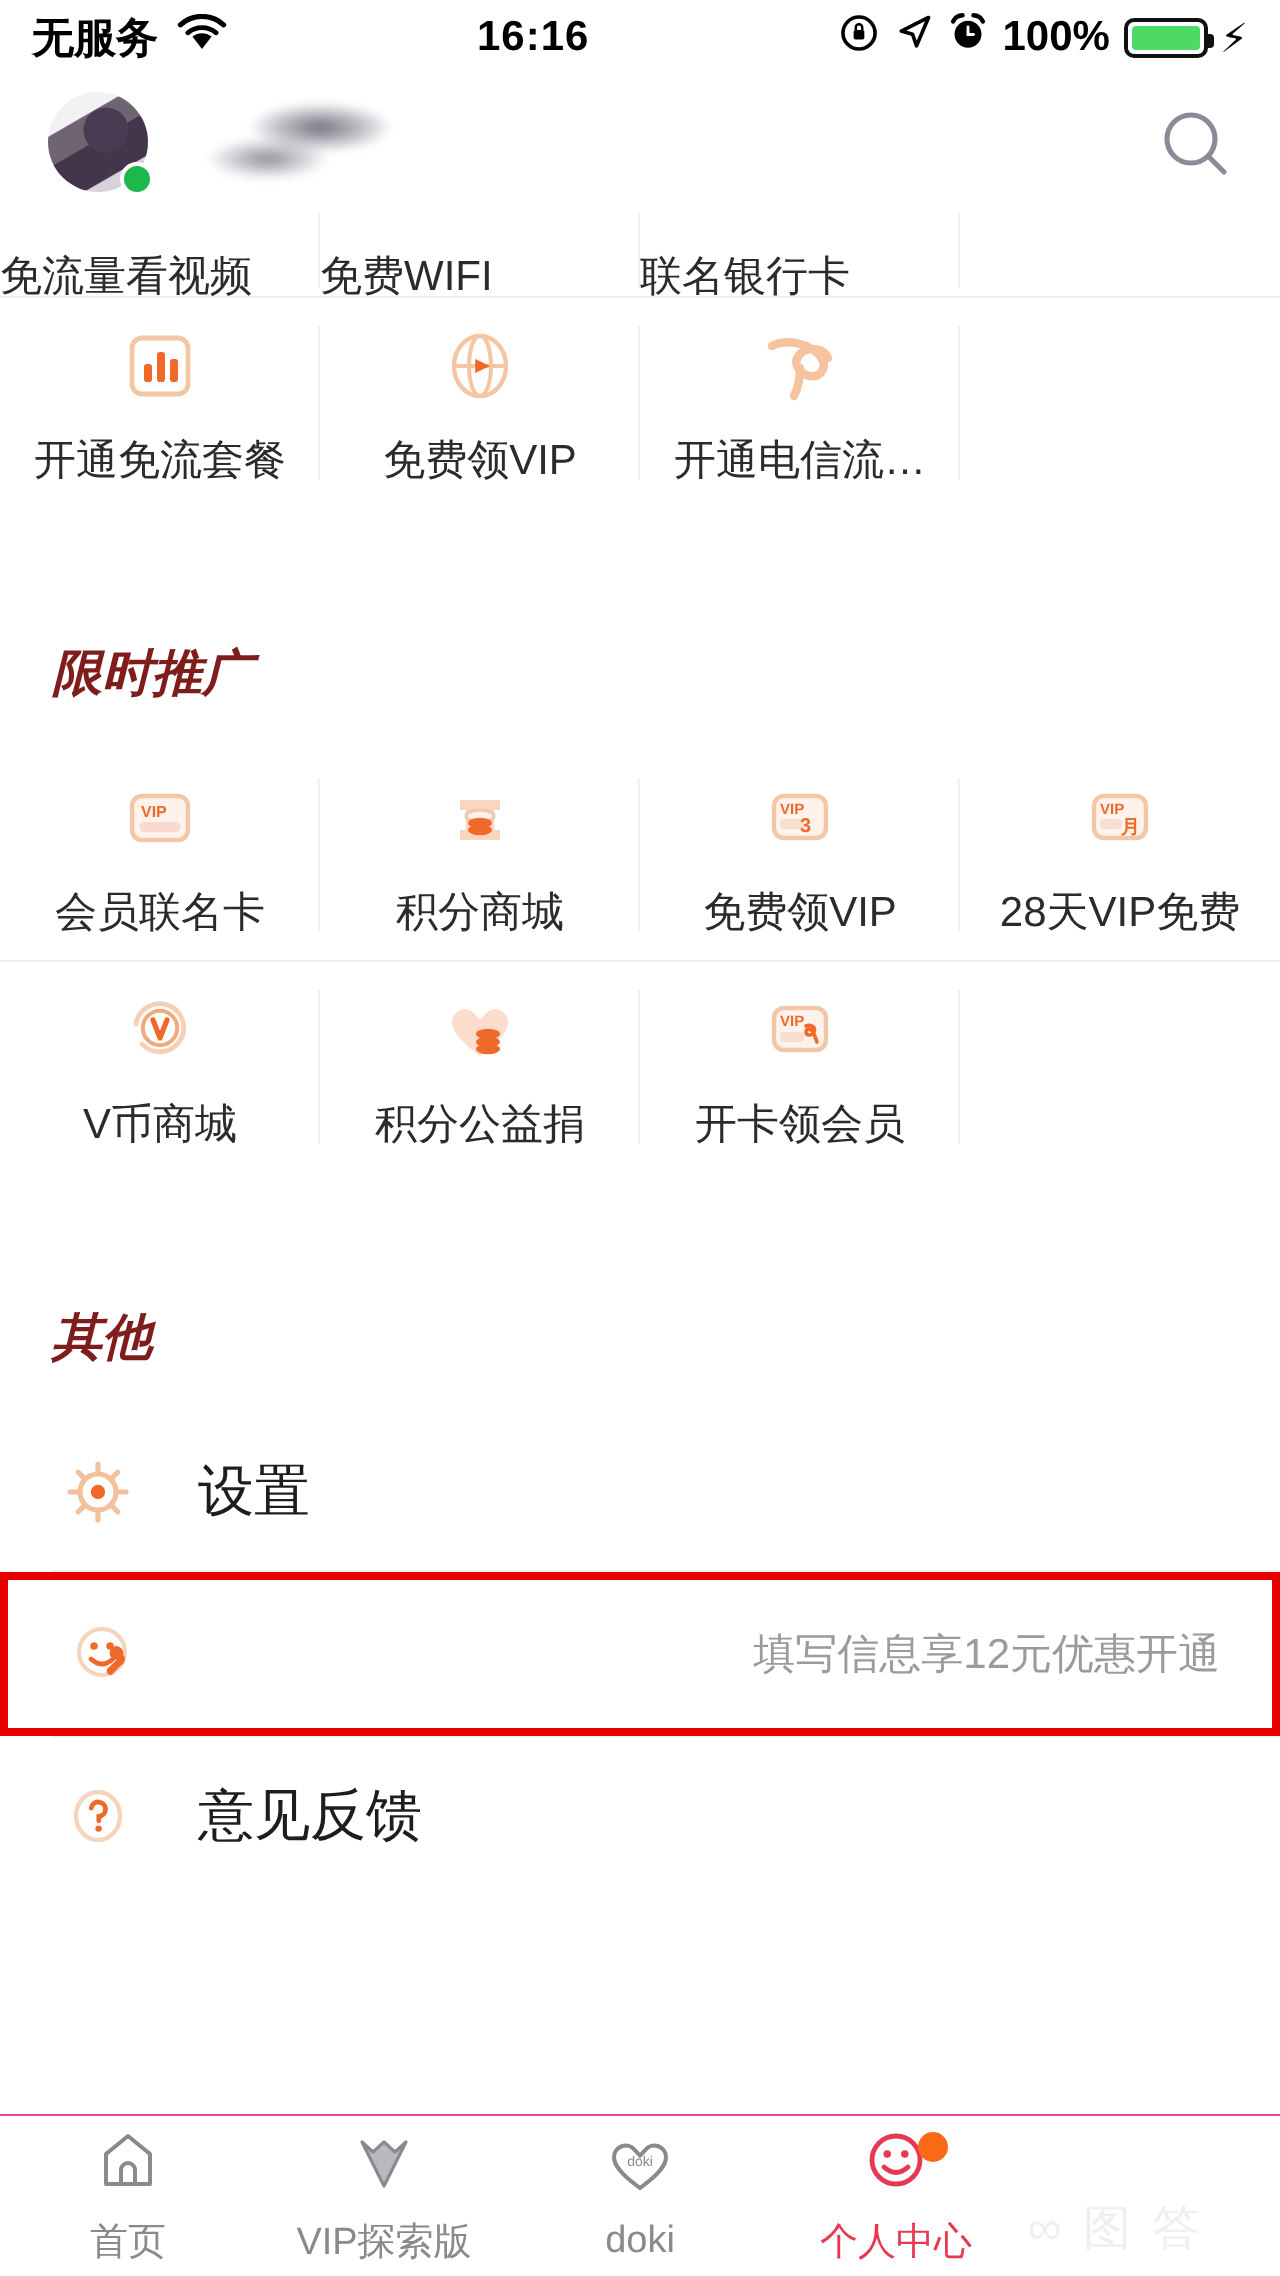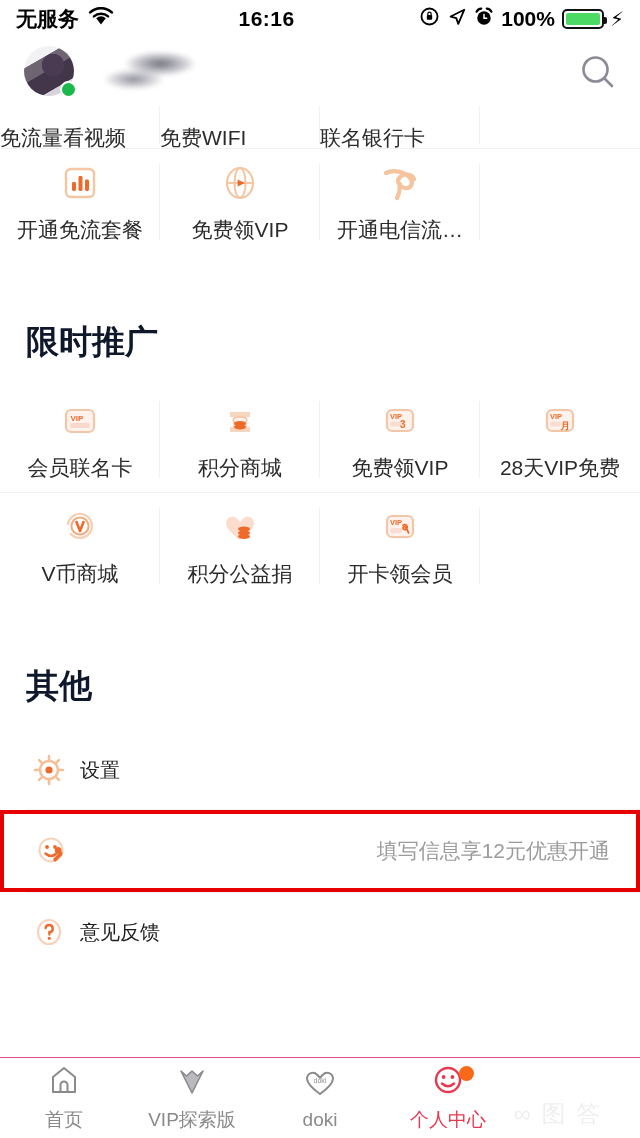--- a/index.html
+++ b/index.html
@@ -129,36 +129,37 @@
     width: 1px; background: #f1f1f1;
   }
   .clip-cell:nth-child(4)::after { display: none; }
   .clip-cell span {
     font-size: 21px; color: #2b2b2b; white-space: nowrap;
     display: block; margin-bottom: -10px;
   }
 
   
   .section-title {
-    font-size: 33px; font-weight: bold; color: #0f172a;
+    font-size: 25px; font-weight: bold; color: #7f1d1d;
     padding: 36px 0 22px 26px;
+    font-style: italic;
   }
   .gap { height: 30px; background: #fff; }
 
   
   .row {
     height: 78px;
     display: flex; align-items: center;
     padding: 0 26px;
     box-sizing: border-box;
     position: relative;
     background: #fff;
   }
   .row-icon { width: 46px; height: 46px; flex: none; }
-  .row-label { font-size: 20px; color: #1d1d1d; margin-left: 8px; }
+  .row-label { font-size: 28px; color: #1d1d1d; margin-left: 27px; }
   .row-hint { margin-left: auto; font-size: 21px; color: #9b9b9b; }
   .row-sep { height: 1px; background: #f2f2f2; margin-left: 26px; }
 
   .highlight-box {
     border: 4px solid #e60000;
     box-sizing: border-box;
   }
   .highlight-box .row { height: 74px; }
 
   

